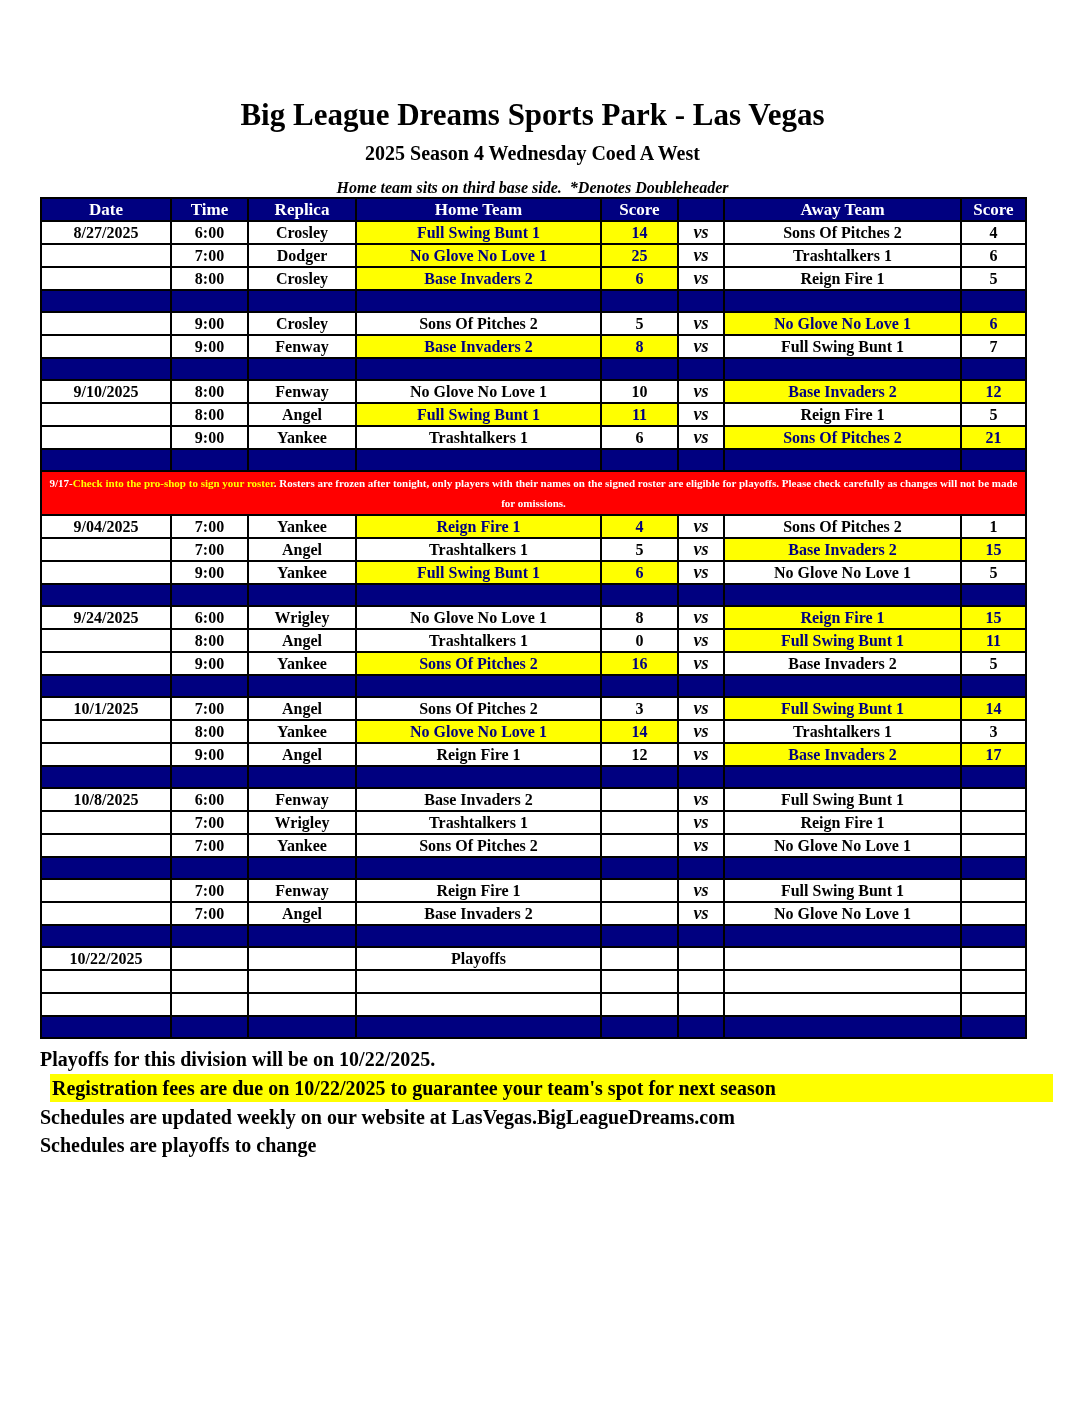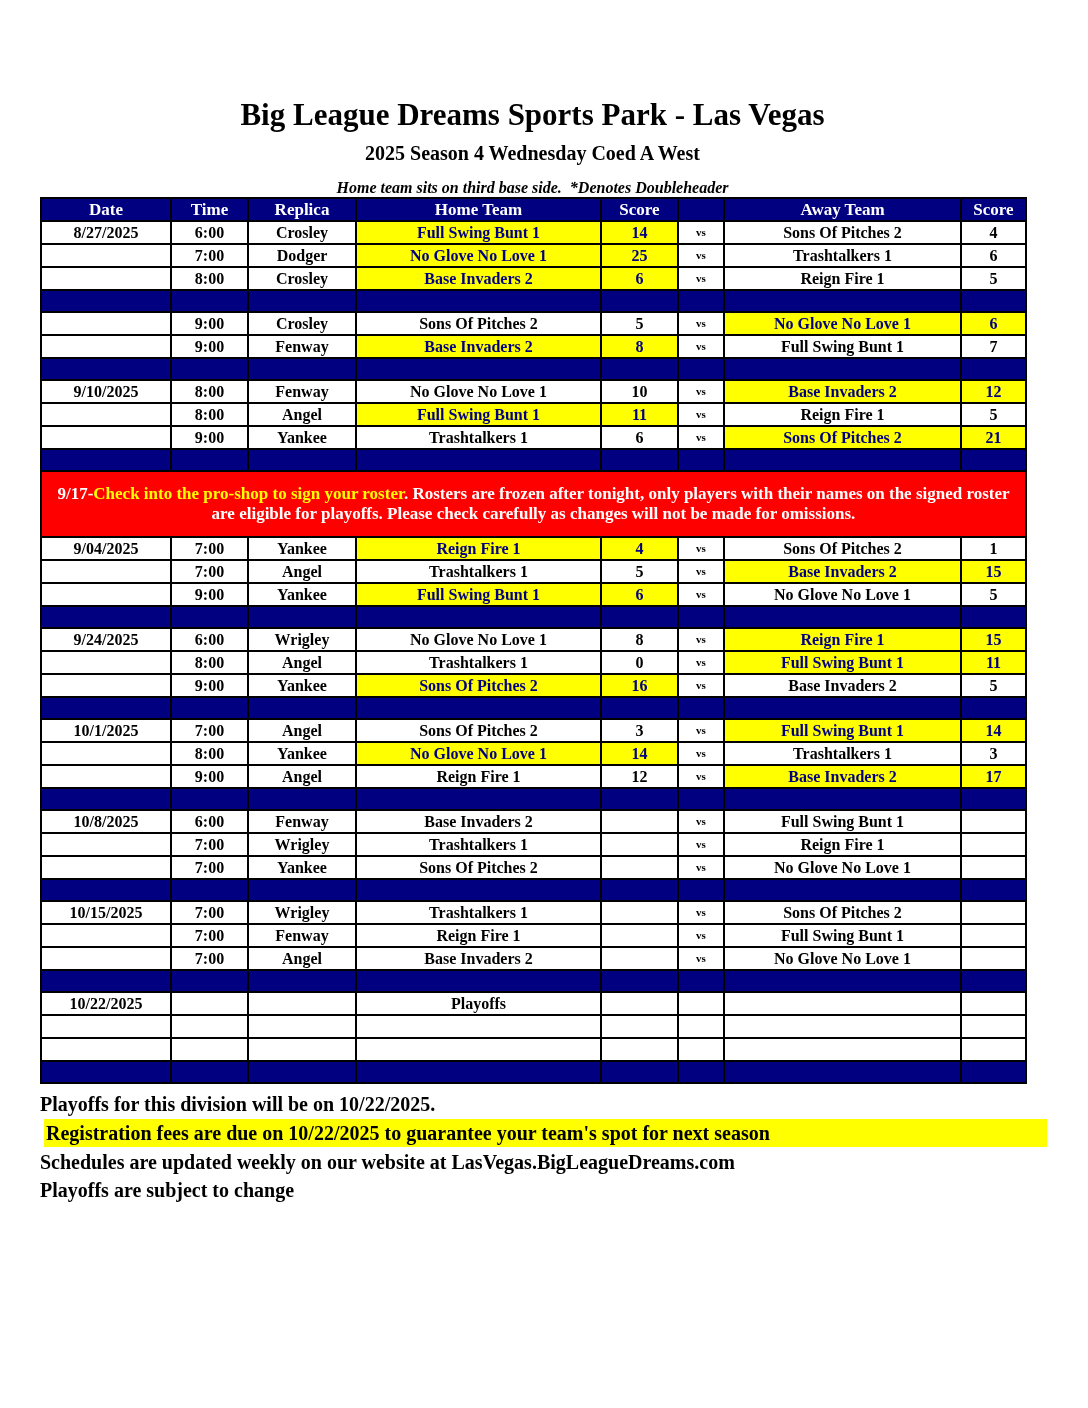--- a/index.html
+++ b/index.html
@@ -8,27 +8,27 @@
   .titleblock{padding-top:98px;text-align:center;}
   .title{font-size:31px;font-weight:bold;line-height:34px;}
   .subtitle{font-size:20px;font-weight:bold;line-height:26px;margin-top:8px;}
   .note{font-size:16px;font-weight:bold;font-style:italic;margin-top:13px;white-space:pre;}
   table.sched{border-collapse:collapse;table-layout:fixed;width:985px;}
   .sched th,.sched td{border:2px solid #000;height:21px;padding:0;text-align:center;vertical-align:middle;
     font-weight:bold;font-size:16px;line-height:21px;white-space:nowrap;overflow:hidden;}
   .sched th{background:#000080;color:#ffffff;font-size:17px;}
   td.sep{background:#000080;height:20px;}
   td.win{background:#FFFF00;color:#000080;}
-  td.vs{font-size:11px;}
-  td.banner{background:#FF0000;height:42px;white-space:normal;line-height:20px;font-size:17px;padding:11px 6px;}
+  td.vs{font-style:italic;font-size:18px;}
+  td.banner{background:#FF0000;height:42px;white-space:normal;line-height:20px;font-size:11px;padding:0 6px;}
   .banner .w{color:#ffffff;}
   .banner .y{color:#FFFF00;}
   .footer{margin-top:6px;}
   .fline{font-size:20px;font-weight:bold;line-height:28px;}
-  .fhl{background:#FFFF00;width:1001px;margin:1px 4px;padding:1px 0 1px 2px;}
+  .fhl{background:#FFFF00;width:1001px;margin:1px 10px;padding:1px 0 1px 2px;}
   .fhl .fline{line-height:26px;}
 </style>
 </head>
 <body>
 
 <div class="content">
   <div class="titleblock">
     <div class="title">Big League Dreams Sports Park - Las Vegas</div>
     <div class="subtitle">2025 Season 4 Wednesday Coed A West</div>
     <div class="note">Home team sits on third base side.  *Denotes Doubleheader</div>
@@ -325,30 +325,20 @@
           <td class="sep"></td>
           <td class="sep"></td>
           <td class="sep"></td>
           <td class="sep"></td>
           <td class="sep"></td>
           <td class="sep"></td>
           <td class="sep"></td>
           <td class="sep"></td>
         </tr>
         <tr>
-          <td>10/15/2025</td>
-          <td>7:00</td>
-          <td>Wrigley</td>
-          <td>Trashtalkers 1</td>
-          <td></td>
-          <td class="vs">vs</td>
-          <td>Sons Of Pitches 2</td>
-          <td></td>
-        </tr>
-        <tr>
           <td></td>
           <td>7:00</td>
           <td>Fenway</td>
           <td>Reign Fire 1</td>
           <td></td>
           <td class="vs">vs</td>
           <td>Full Swing Bunt 1</td>
           <td></td>
         </tr>
         <tr>
@@ -413,15 +403,15 @@
         </tr>
       </tbody>
   </table>
 
   <div class="footer">
     <div class="fline">Playoffs for this division will be on 10/22/2025.</div>
     <div class="fhl">
       <div class="fline">Registration fees are due on 10/22/2025 to guarantee your team's spot for next season</div>
     </div>
     <div class="fline">Schedules are updated weekly on our website at LasVegas.BigLeagueDreams.com</div>
-    <div class="fline">Playoffs are subject to change</div>
+    <div class="fline">Schedules are playoffs to change</div>
   </div>
 </div>
 
 </body></html>

